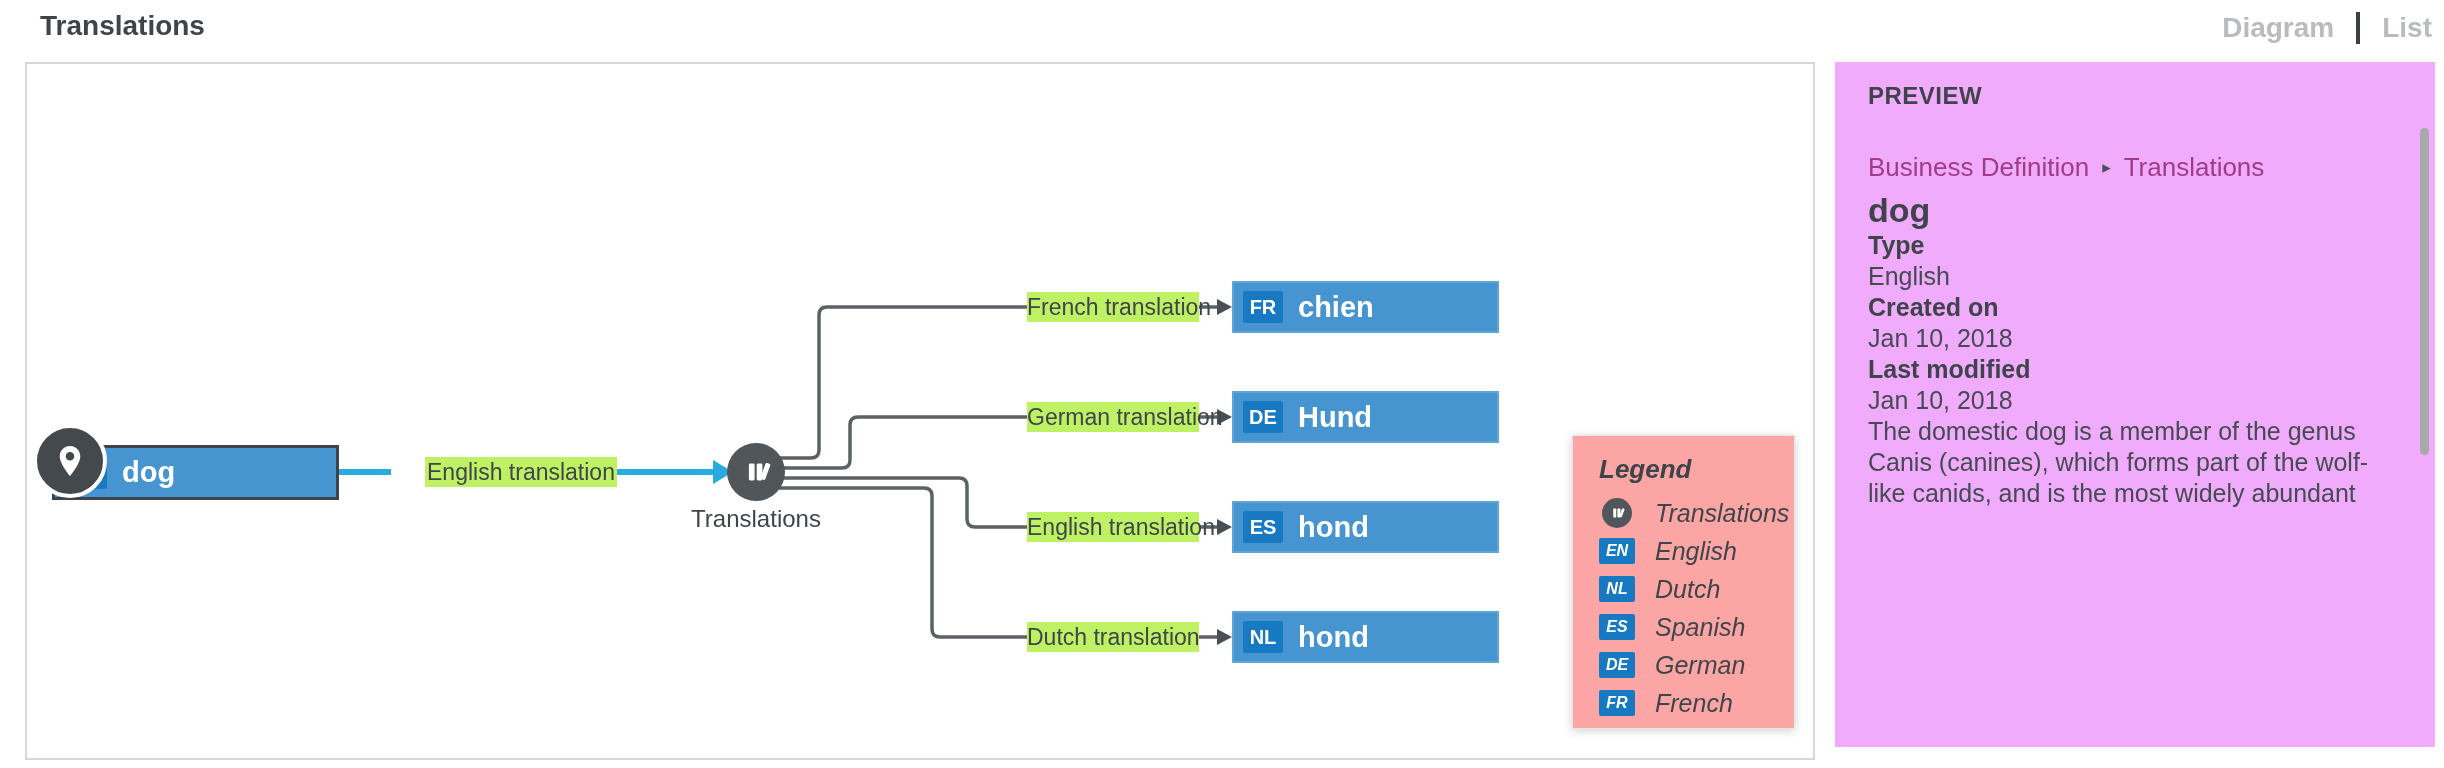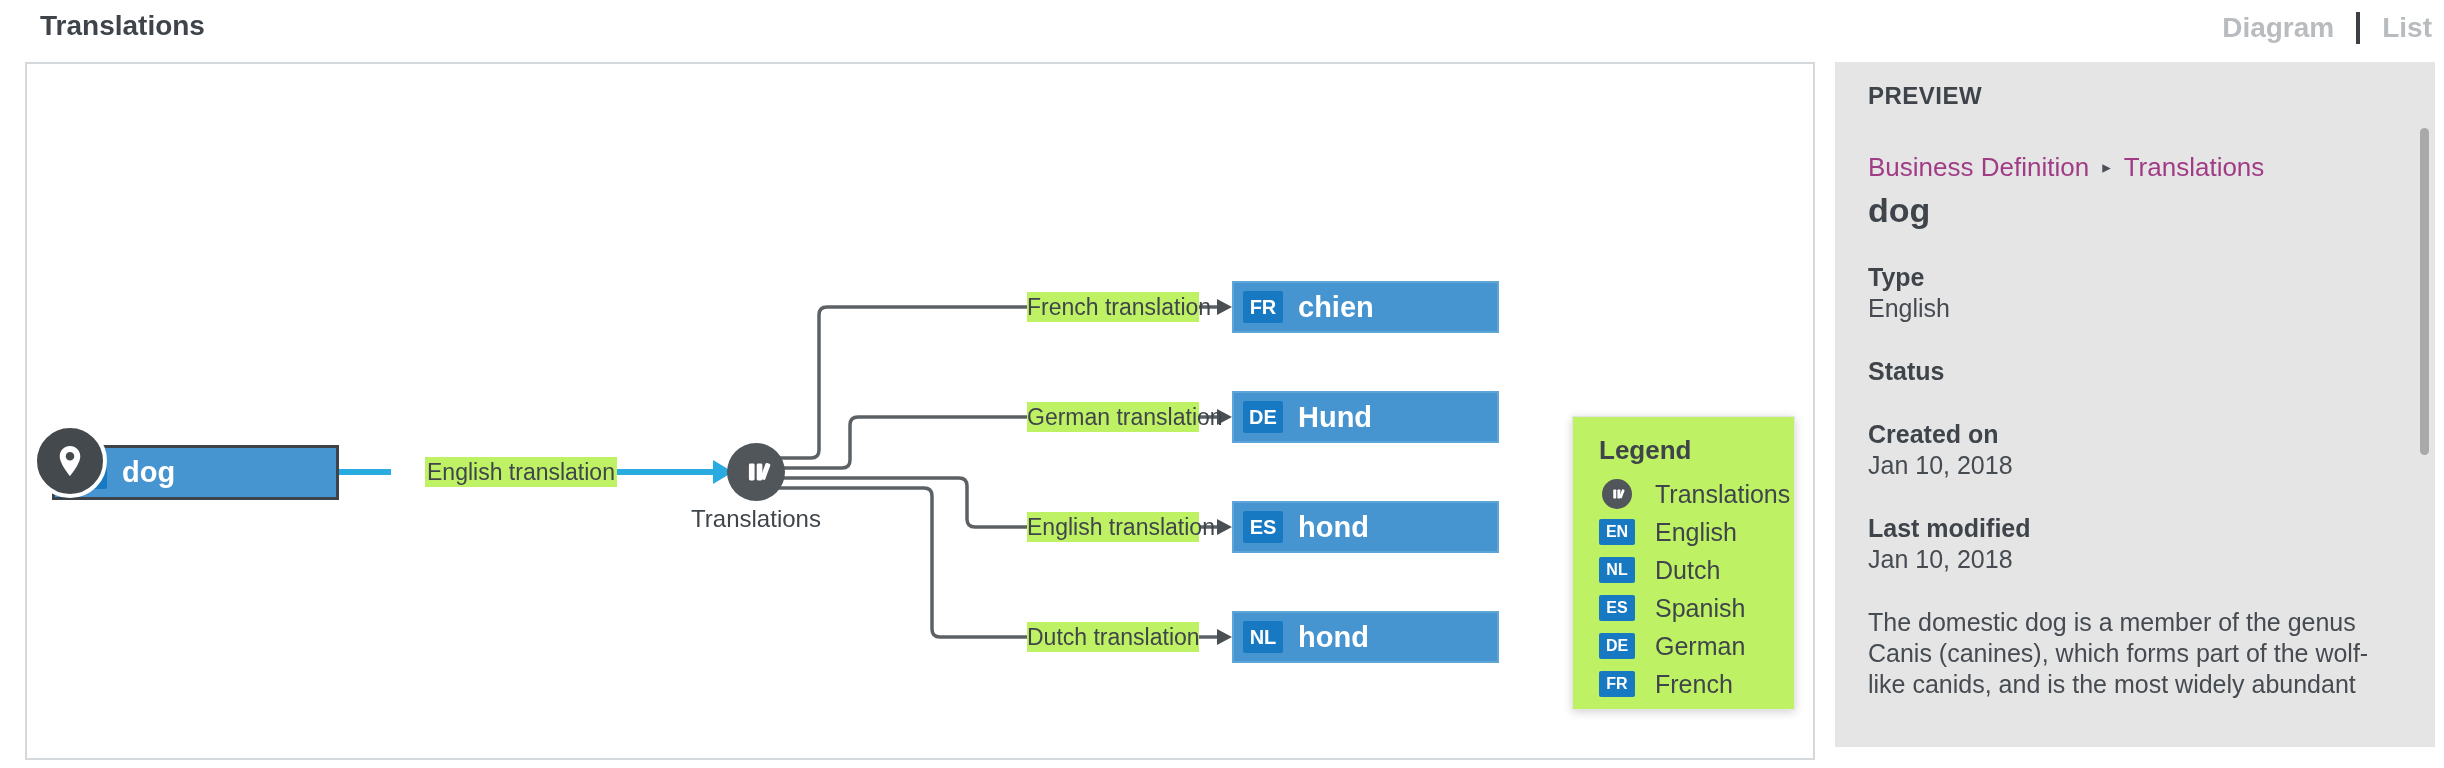--- a/index.html
+++ b/index.html
@@ -40,41 +40,41 @@
          background:#51565b; display:flex; align-items:center; justify-content:center; cursor:pointer; }
   .hub-label { position:absolute; left:644px; top:441px; width:170px; text-align:center;
                font-size:24px; color:#3f454a; }
 
   .relation-label { position:absolute; font-size:23px; color:#3f454a; text-align:center;
                     background:#bef264; white-space:nowrap; line-height:30px; }
   .root-relation-label { left:366px; top:393px; width:192px;margin-left:32px; }
   .branch-relation-label { left:1000px; width:172px; }
 
   
-  .legend { position:absolute; left:1545px; top:352px; width:223px; height:294px;
-            background:#bef264; border:1px solid #e3e5e7; box-shadow:0 2px 9px rgba(0,0,0,0.18);
-            box-sizing:border-box; padding:18px 0 0 26px; }
+  .legend { position:absolute; left:1545px; top:371px; width:223px; height:294px;
+            background:#fca5a5; border:1px solid #e3e5e7; box-shadow:0 2px 9px rgba(0,0,0,0.18);
+            box-sizing:border-box; padding:18px 0 0 26px;font-style:italic; }
   .legend-title { font-size:26px; font-weight:bold; color:#3e444a; margin-bottom:15px; }
   .legend-row { display:flex; align-items:center; gap:20px; margin-bottom:12px; height:26px; }
   .legend-badge { background:#1779c2; color:#fff; font-weight:bold; font-size:16px;
                   width:36px; height:26px; display:flex; align-items:center; justify-content:center;
                   border-radius:2px; flex:0 0 auto; }
   .legend-circle { width:30px; height:30px; border-radius:50%; background:#51565b;
                    display:flex; align-items:center; justify-content:center; margin:0 3px; flex:0 0 auto; }
   .legend-label { font-size:25px; color:#3f454a; white-space:nowrap; }
 
   
   .preview { position:absolute; left:1835px; top:62px; width:600px; height:685px;
-             background:#e5e5e5; box-sizing:border-box; padding:20px 40px 0 33px; overflow:hidden; }
+             background:#f0abfc; box-sizing:border-box; padding:20px 40px 0 33px; overflow:hidden; }
   .preview-heading { font-size:24px; font-weight:bold; color:#3e444a; letter-spacing:0.5px; }
   .breadcrumb { margin-top:42px; font-size:26px; color:#a03c86; display:flex; gap:13px; align-items:center; }
   .crumb-link { cursor:pointer; }
   .crumb-sep { color:#4a5056; font-size:17px; }
   .preview-title { margin-top:8px; font-size:34px; font-weight:bold; color:#3e444a; }
-  .field { margin-top:32px; font-size:25px; color:#454b51; line-height:31px; width:527px; }
+  .field { font-size:25px; color:#454b51; line-height:31px; width:527px; }
   .field:first-of-type { margin-top:36px; }
   .field-label { font-weight:bold; color:#3e444a; }
   .scroll-thumb { position:absolute; left:585px; top:66px; width:9px; height:327px;
                   border-radius:5px; background:#a9a9a9; cursor:pointer; }
 </style>
 </head>
 <body>
 
 <div class="page-title">Translations</div>
 
@@ -194,21 +194,20 @@
     <span class="crumb-link">Translations</span>
   </div>
 
   <div class="preview-title">dog</div>
 
   <div class="field">
     <div class="field-label">Type</div>
     <div class="field-value">English</div>
   </div>
   <div class="field">
-    <div class="field-label">Status</div>
   </div>
   <div class="field">
     <div class="field-label">Created on</div>
     <div class="field-value">Jan 10, 2018</div>
   </div>
   <div class="field">
     <div class="field-label">Last modified</div>
     <div class="field-value">Jan 10, 2018</div>
   </div>
   <div class="field">

